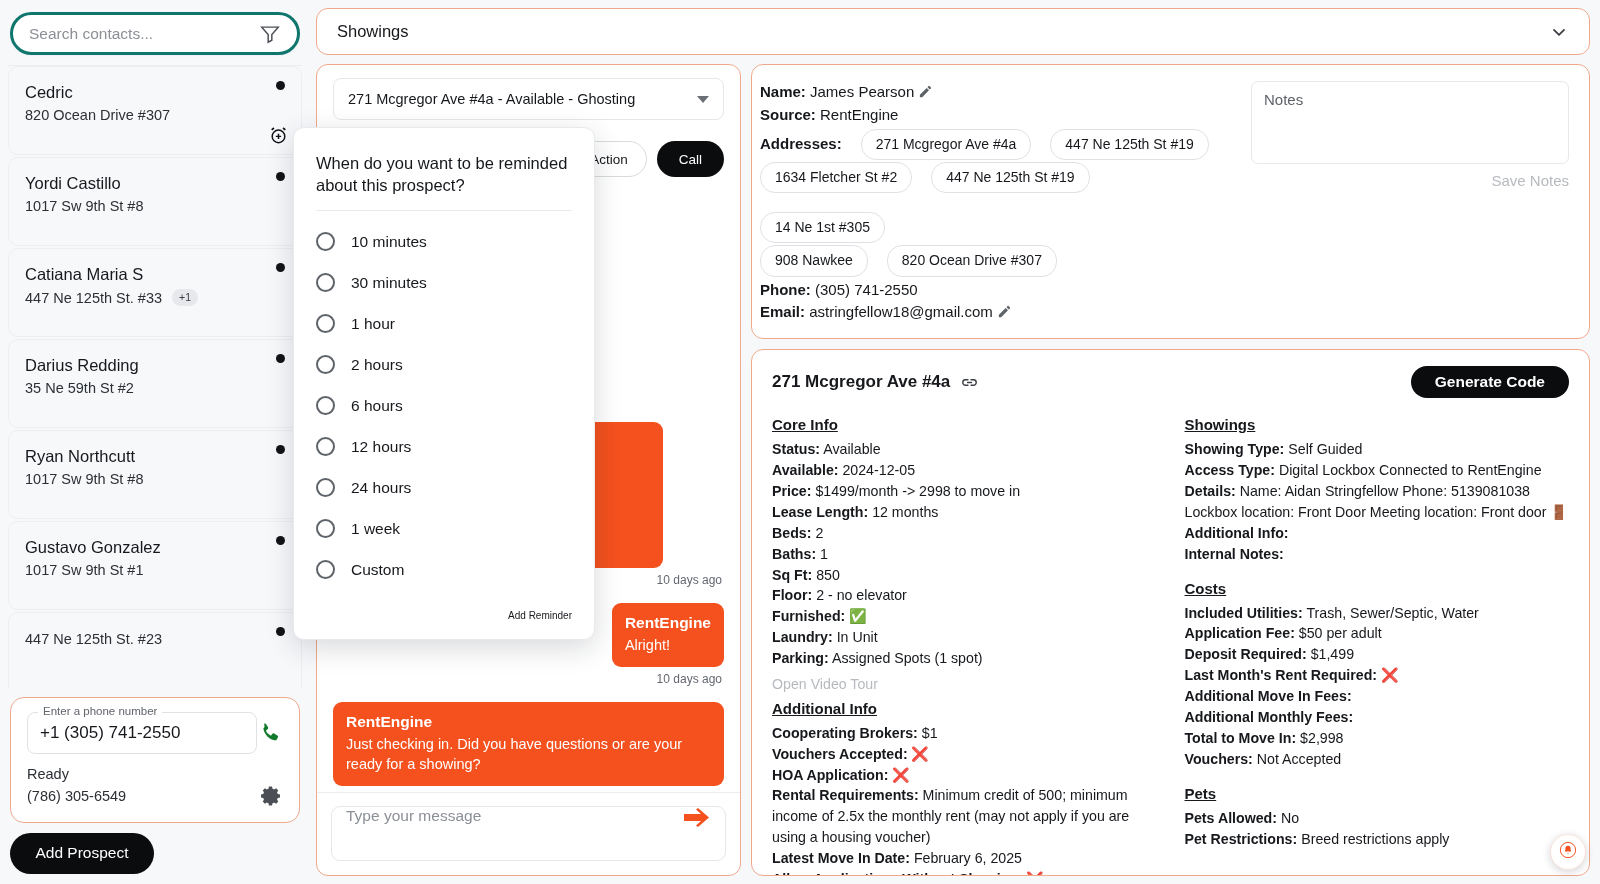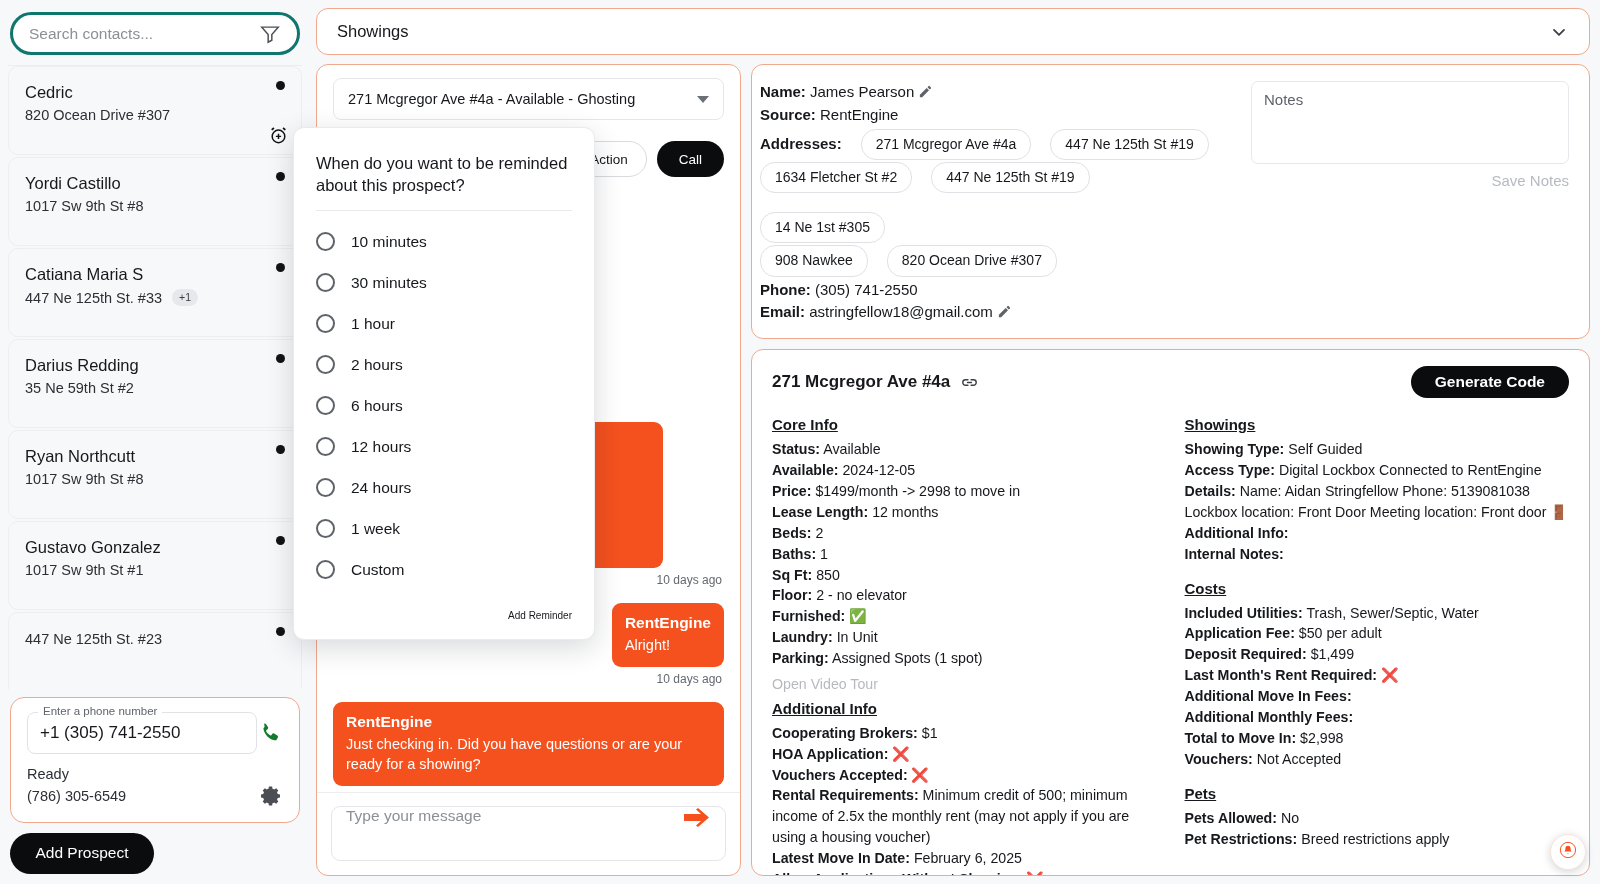--- a/index.html
+++ b/index.html
@@ -517,22 +517,22 @@
               <p class="kv"><b>Sq Ft:</b> <span>850</span></p>
               <p class="kv"><b>Floor:</b> <span>2 - no elevator</span></p>
               <p class="kv"><b>Furnished:</b> <span class="emoji-check">✅</span></p>
               <p class="kv"><b>Laundry:</b> <span>In Unit</span></p>
               <p class="kv"><b>Parking:</b> <span>Assigned Spots (1 spot)</span></p>
 
               <p class="muted-link">Open Video Tour</p>
 
               <div class="sec-head">Additional Info</div>
               <p class="kv"><b>Cooperating Brokers:</b> <span>$1</span></p>
+              <p class="kv"><b>Vouchers Accepted:</b> <span class="no">❌</span></p>
               <p class="kv"><b>HOA Application:</b> <span class="no">❌</span></p>
-              <p class="kv"><b>Vouchers Accepted:</b> <span class="no">❌</span></p>
               <p class="kv"><b>Rental Requirements:</b> <span>Minimum credit of 500; minimum income of 2.5x the monthly rent (may not apply if you are using a housing voucher)</span></p>
               <p class="kv"><b>Latest Move In Date:</b> <span>February 6, 2025</span></p>
               <p class="kv"><b>Allow Applications Without Showing:</b> <span class="no">❌</span></p>
             </div>
 
             <div class="lcol">
               <div class="sec-head">Showings</div>
               <p class="kv"><b>Showing Type:</b> <span>Self Guided</span></p>
               <p class="kv"><b>Access Type:</b> <span>Digital Lockbox Connected to RentEngine</span></p>
               <p class="kv"><b>Details:</b> <span>Name: Aidan Stringfellow Phone: 5139081038 Lockbox location: Front Door Meeting location: Front door 🚪</span></p>

